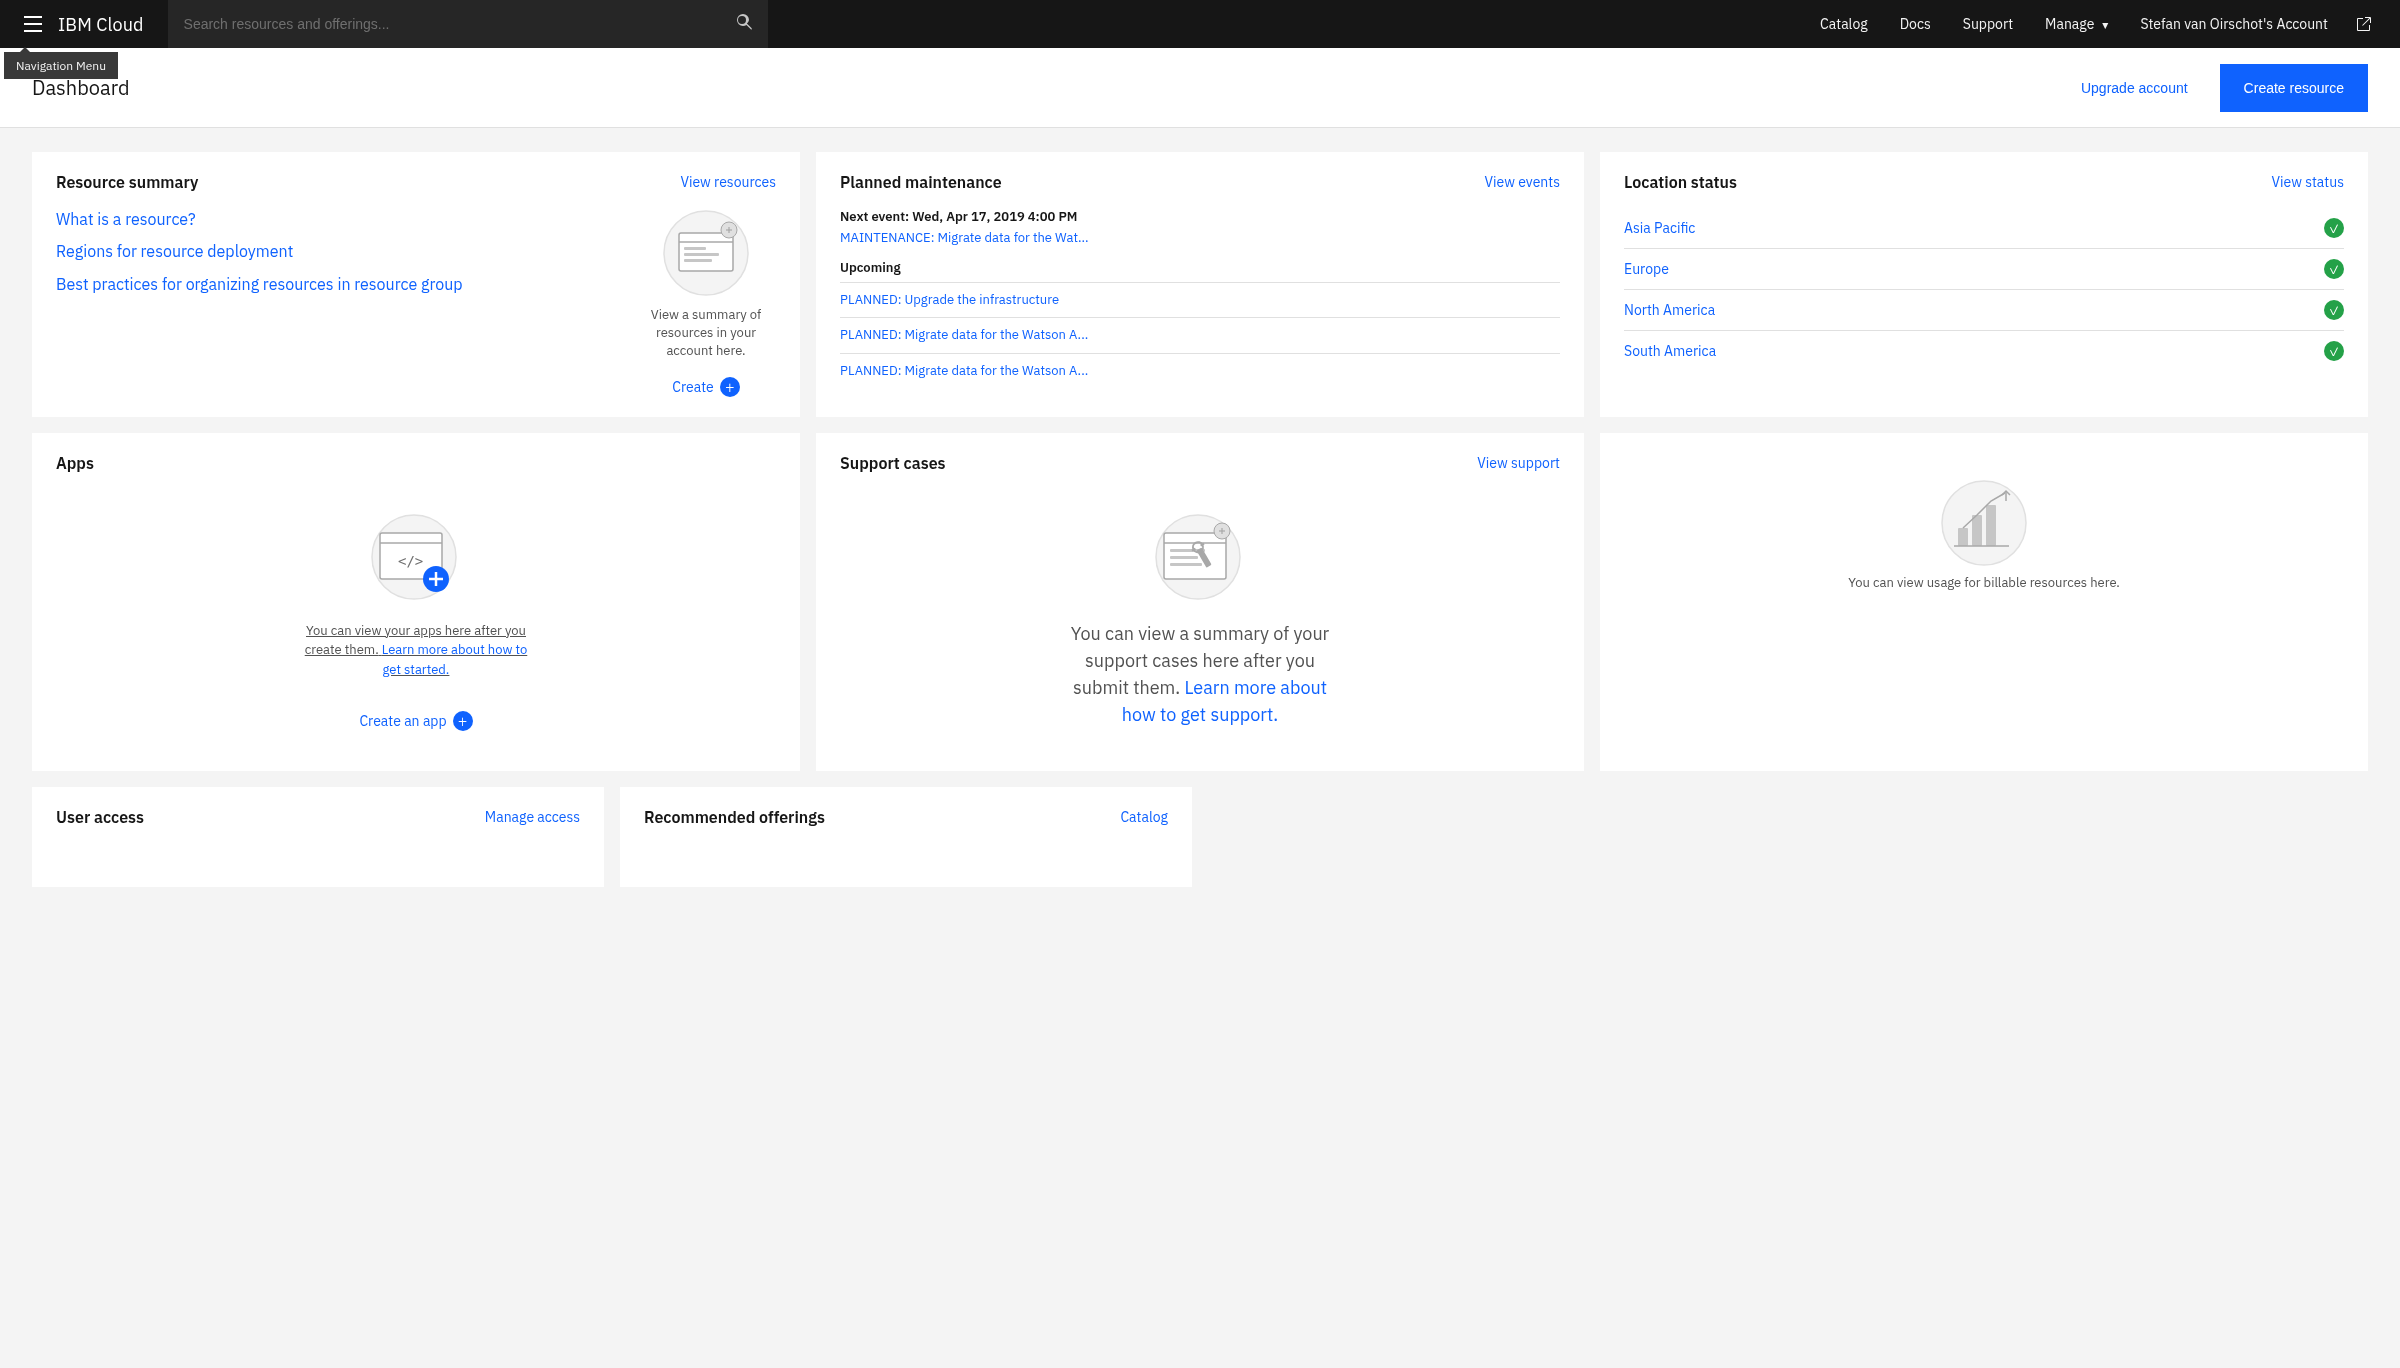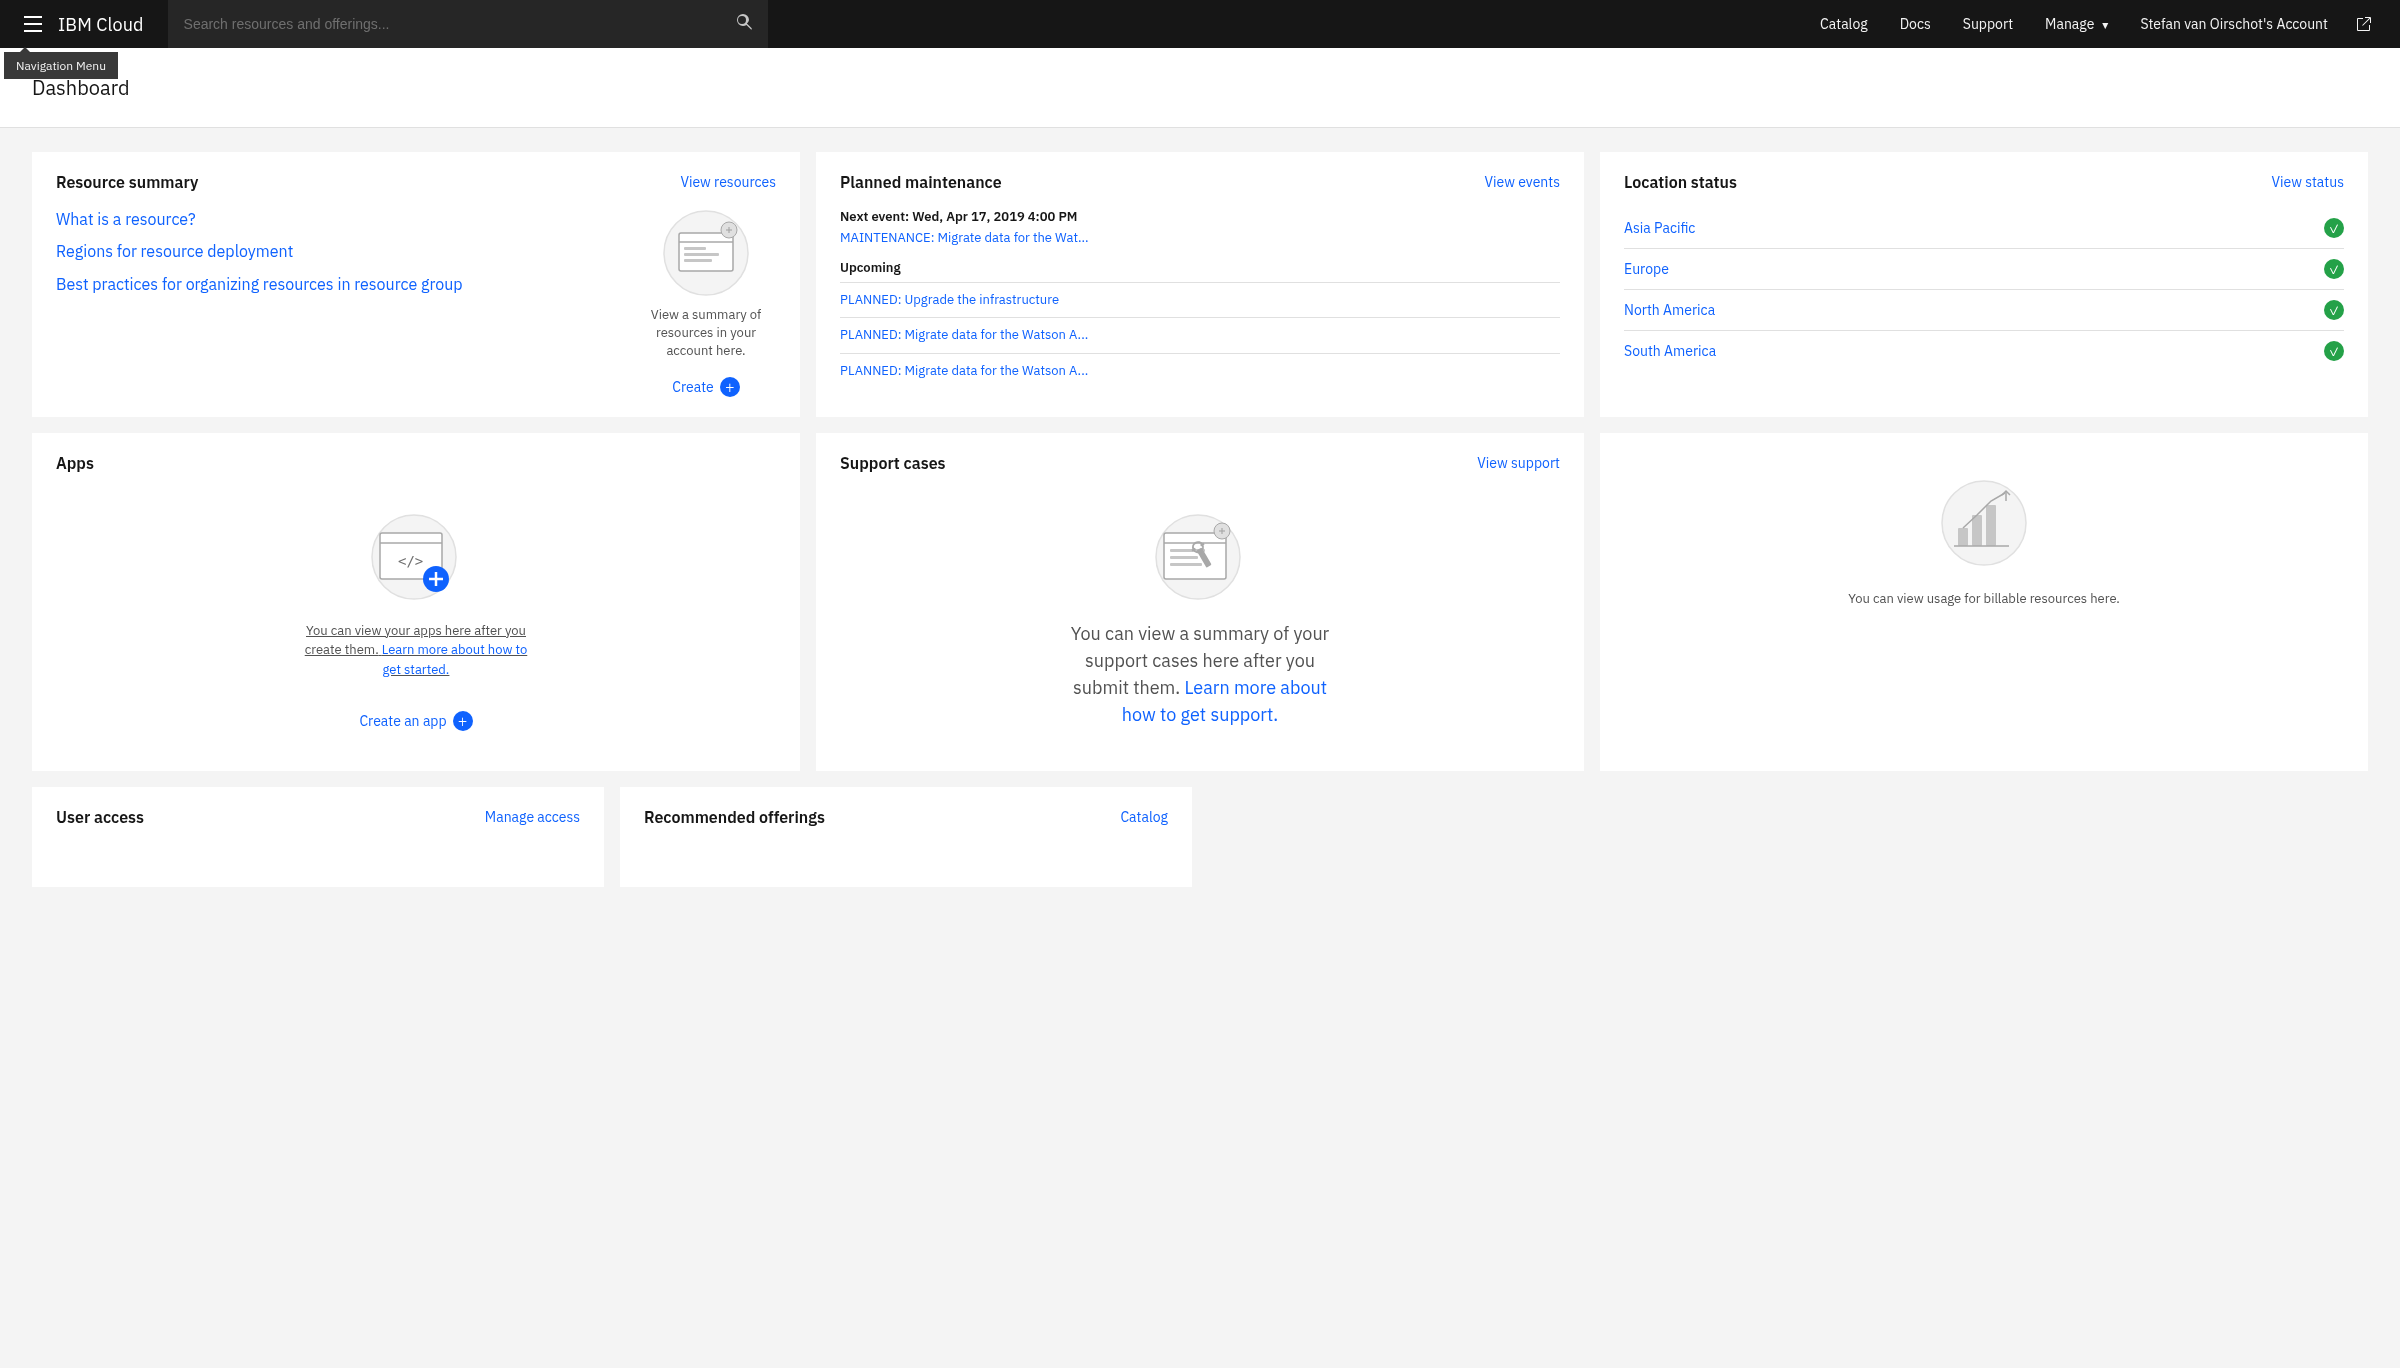--- a/index.html
+++ b/index.html
@@ -390,21 +390,20 @@
     .usage-content {
       display: flex;
       flex-direction: column;
       align-items: center;
       text-align: center;
       padding: 20px 0;
     }
     .usage-text {
       font-size: 13px;
       color: #525252;
-      margin-top: 16px;
       line-height: 1.5;
     }
 
     
     .bottom-card {
       background: #fff;
       padding: 20px 24px;
       height: 100px;
     }
     .bottom-card-title {
@@ -463,20 +462,24 @@
         <path d="M13 14H2V3h5V2H2a1 1 0 00-1 1v11a1 1 0 001 1h11a1 1 0 001-1V9h-1v5z"></path>
       </svg>
     </span>
   </div>
 </nav>
 
 <div class="nav-tooltip">Navigation Menu</div>
 
 <div class="sub-header">
   <h1 class="page-title">Dashboard</h1>
+  <div class="sub-header-actions">
+    <button class="btn-upgrade">Upgrade account</button>
+    <button class="btn-create-resource">Create resource</button>
+  </div>
 </div>
 
 <div class="main-content">
 
   <div class="cards-row">
 
     <div class="card">
       <div class="card-header">
         <span class="card-title">Resource summary</span>
         <a class="card-link">View resources</a>

